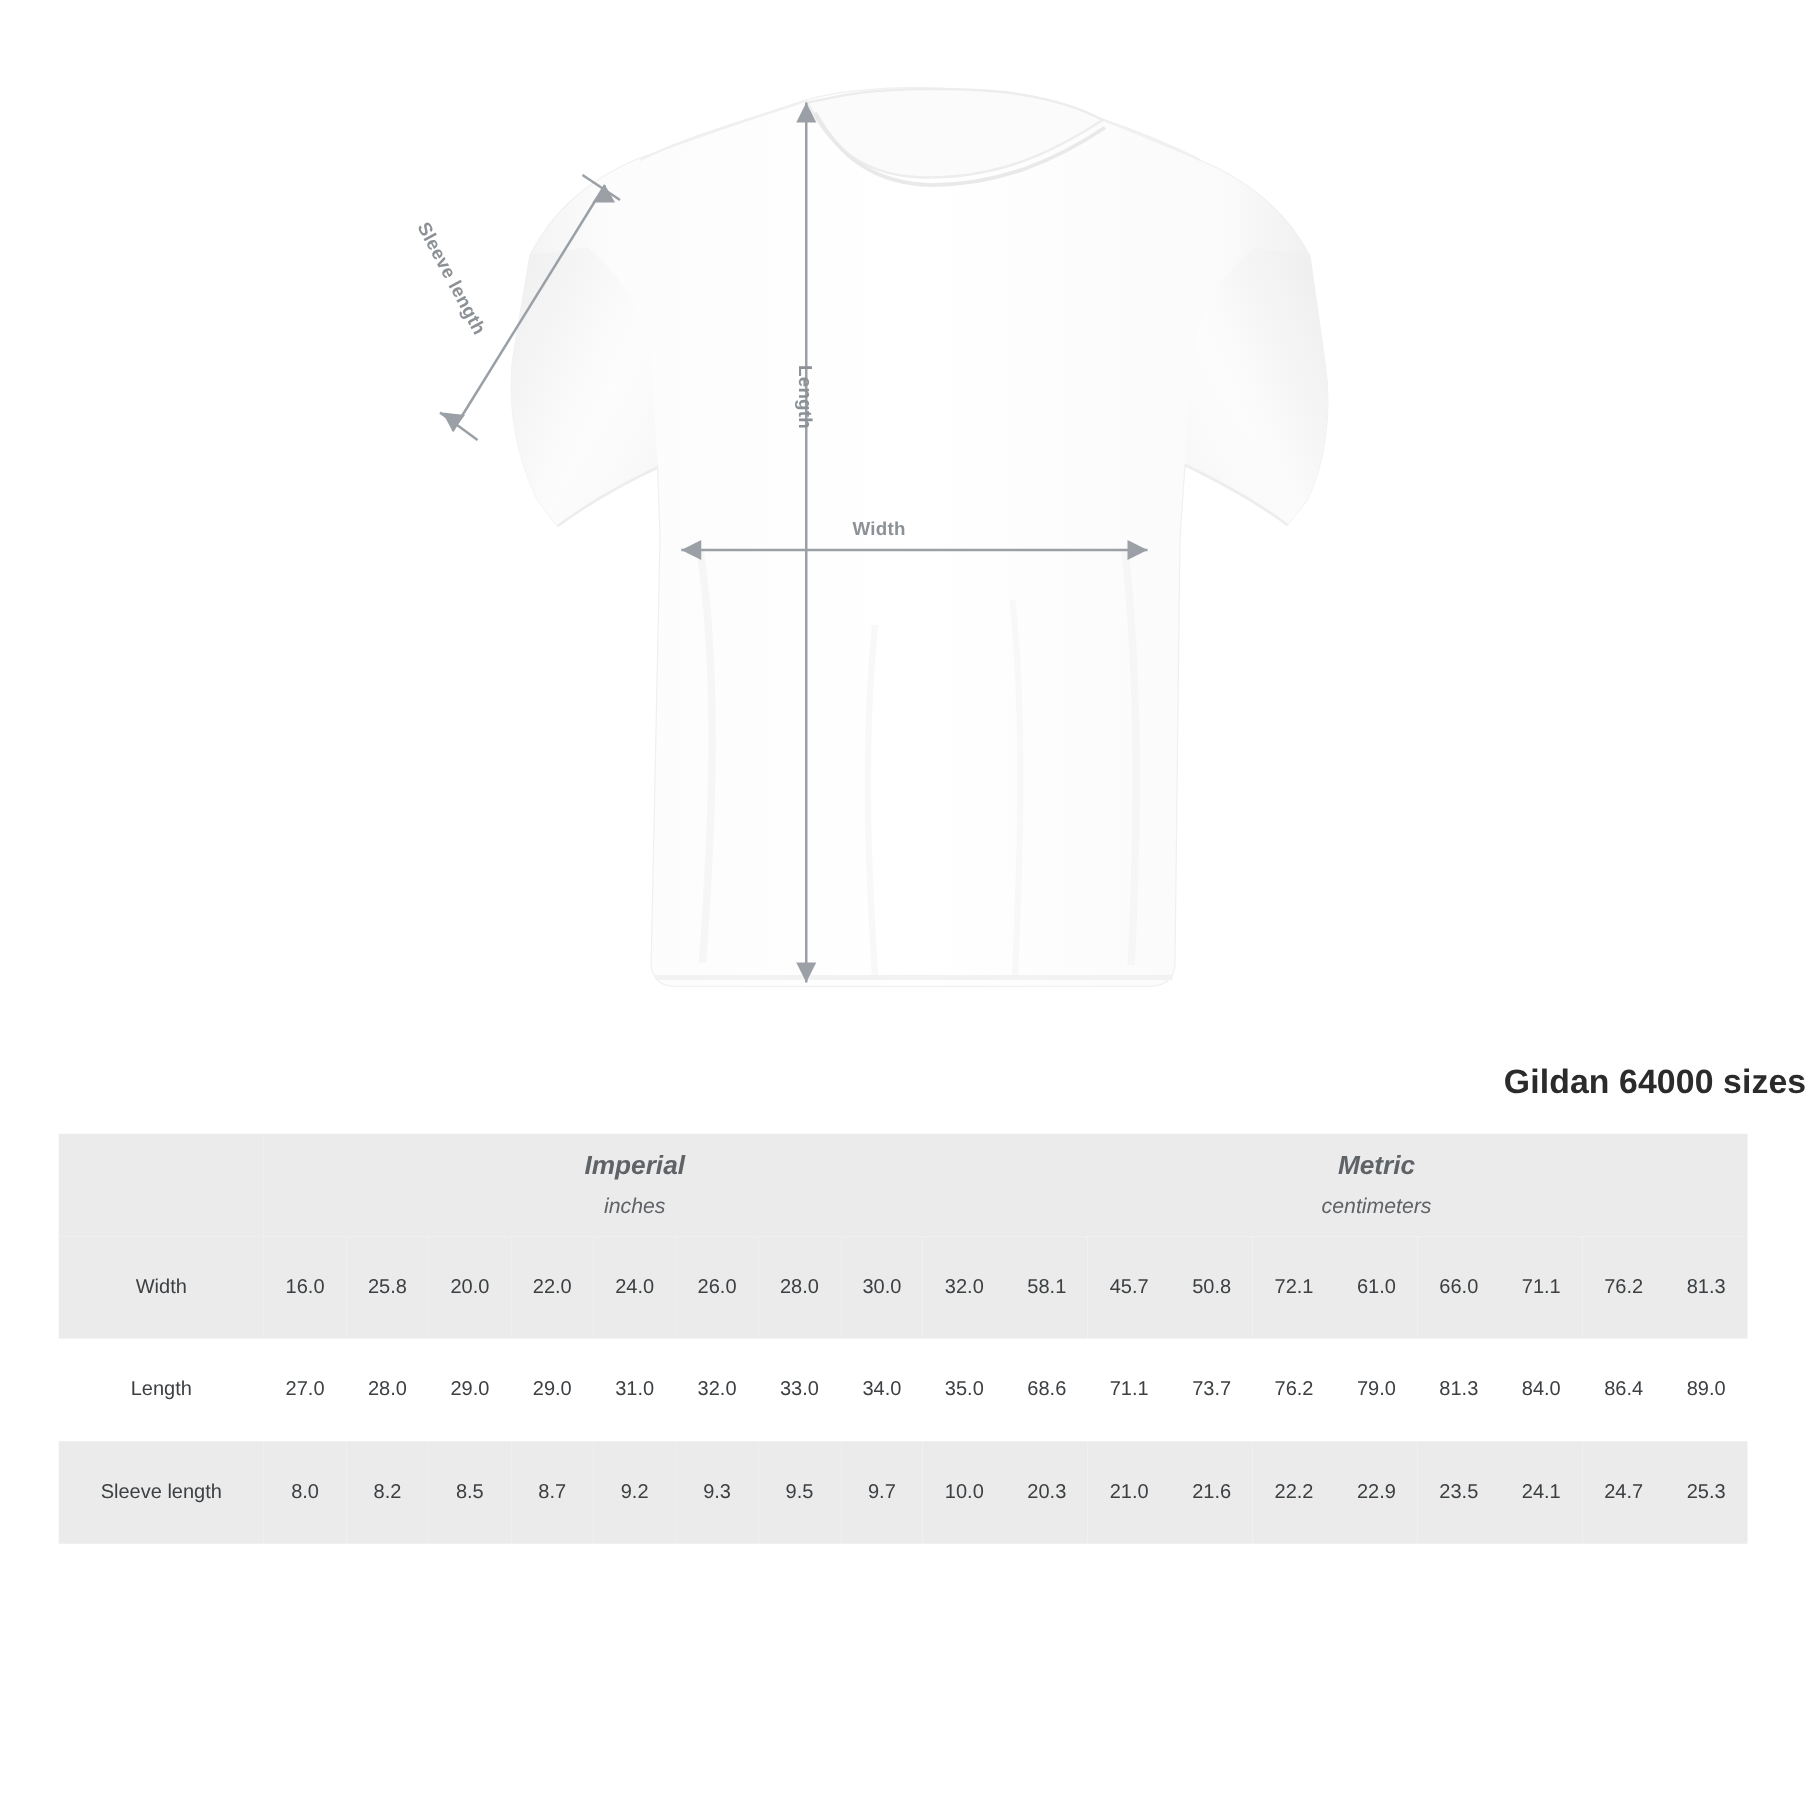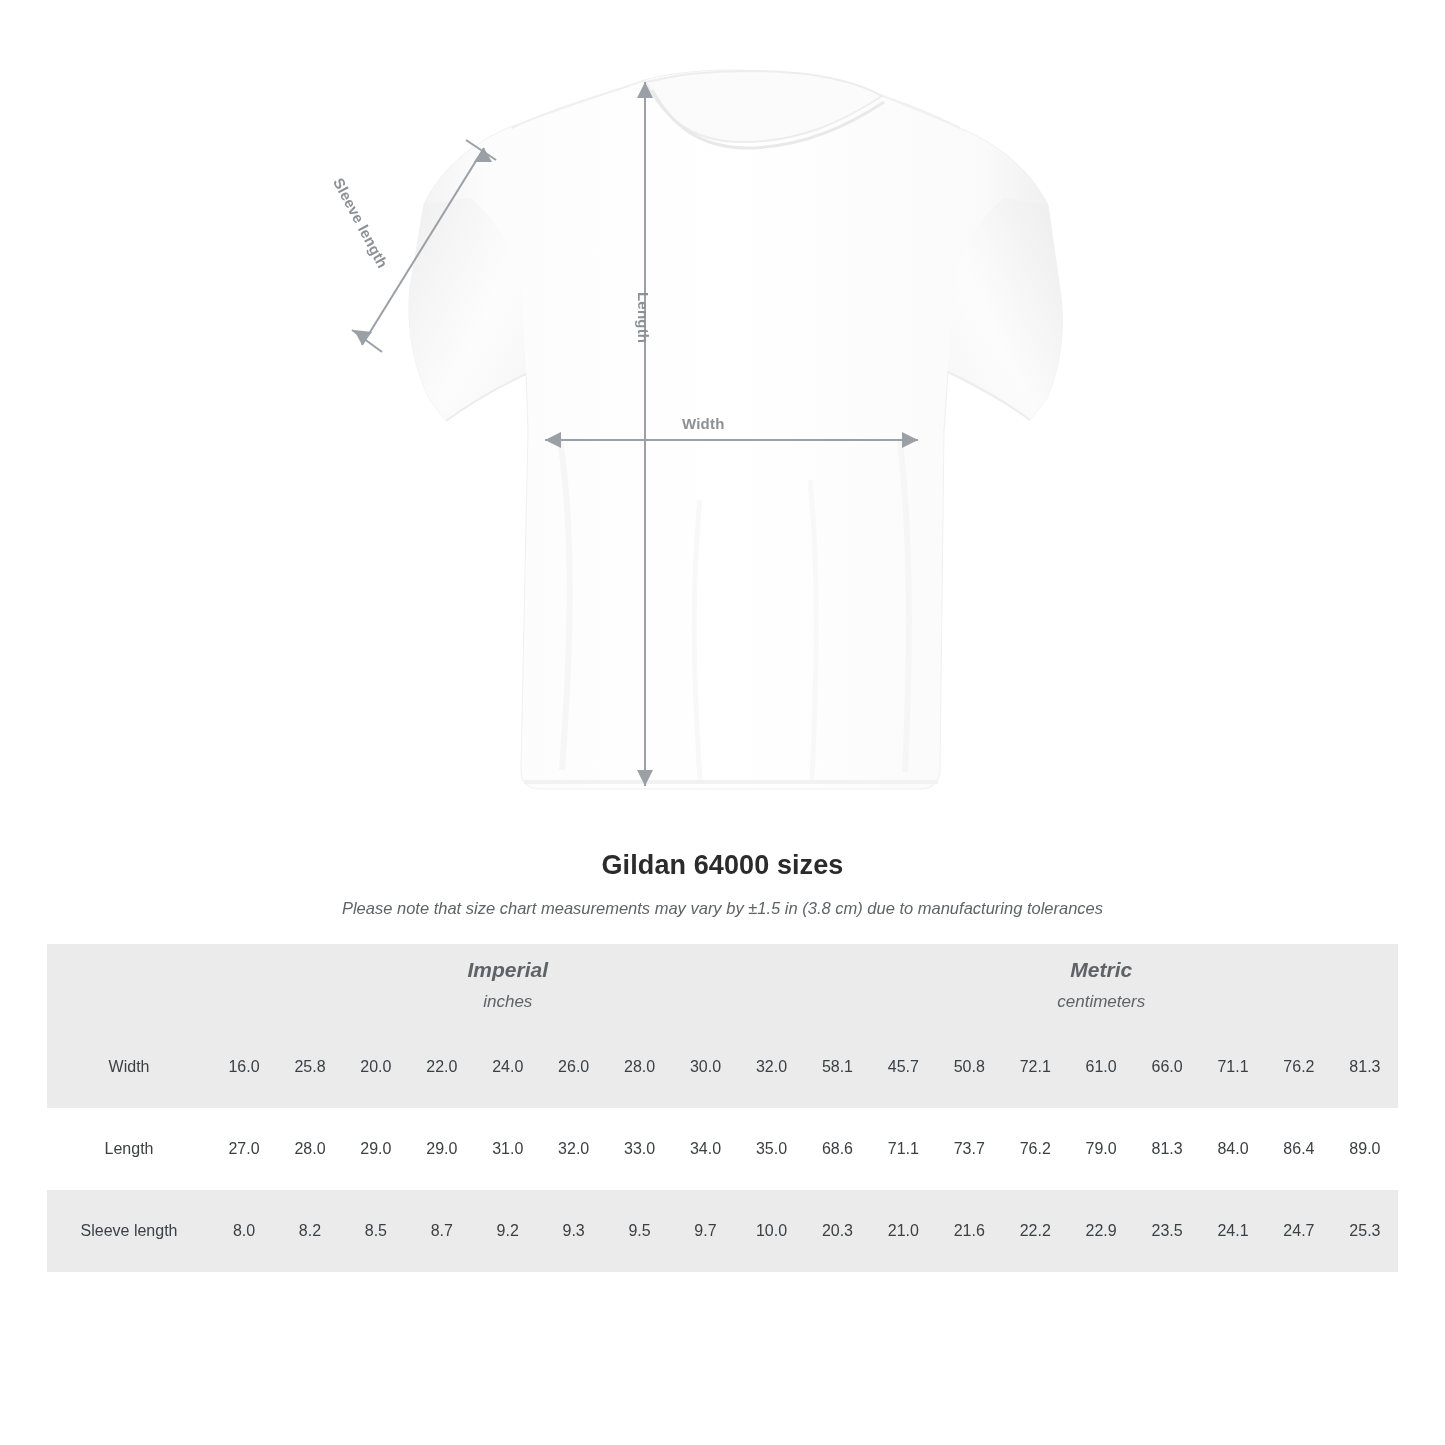--- a/index.html
+++ b/index.html
@@ -58,20 +58,21 @@
   
   .heading {
     text-align: center;
     margin-top: 30px;
   }
   .chart-title {
     font-size: 27px;
     font-weight: bold;
     color: #2b2b2b;
     letter-spacing: 0.1px;
+    text-align: right;
   }
   .chart-note {
     margin-top: 18px;
     font-size: 16.5px;
     font-style: italic;
     color: #5f6368;
   }
 
   
   .table-wrap {
@@ -231,21 +232,20 @@
       </g>
     </svg>
 
     <div class="anno anno-sleeve">Sleeve length</div>
     <div class="anno anno-length">Length</div>
     <div class="anno anno-width">Width</div>
   </div>
 
   <div class="heading">
     <div class="chart-title">Gildan 64000 sizes</div>
-    <div class="chart-note">Please note that size chart measurements may vary by ±1.5 in (3.8 cm) due to manufacturing tolerances</div>
   </div>
 
   <div class="table-wrap">
     <table class="size-table">
       <colgroup>
         <col class="col-label">
         <col class="col-val">
           <col class="col-val">
           <col class="col-val">
           <col class="col-val">

